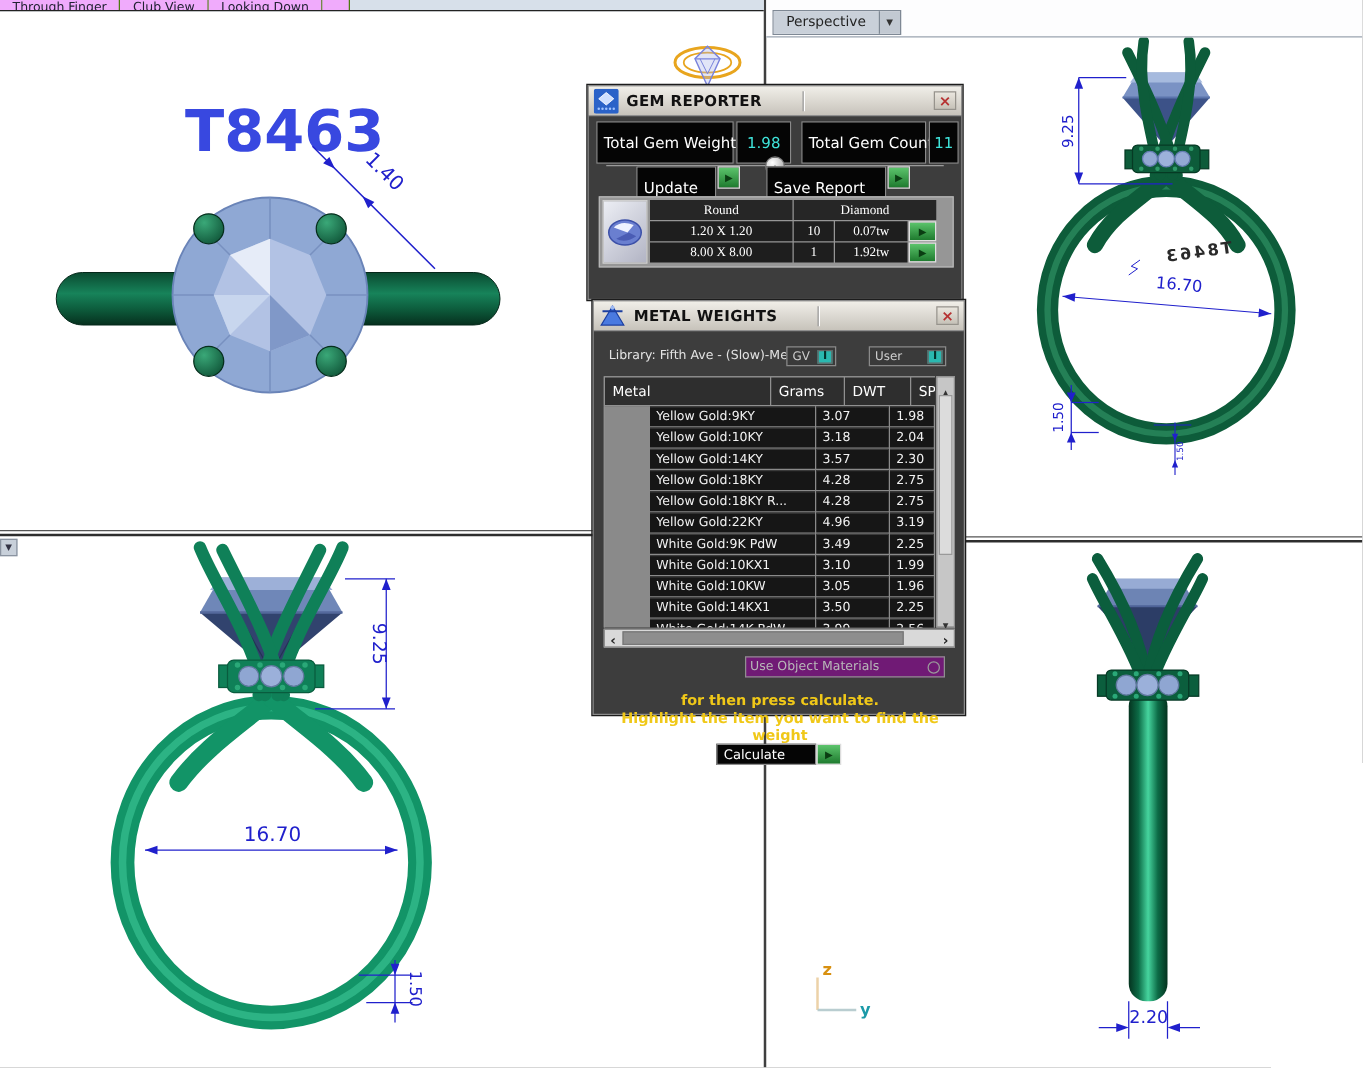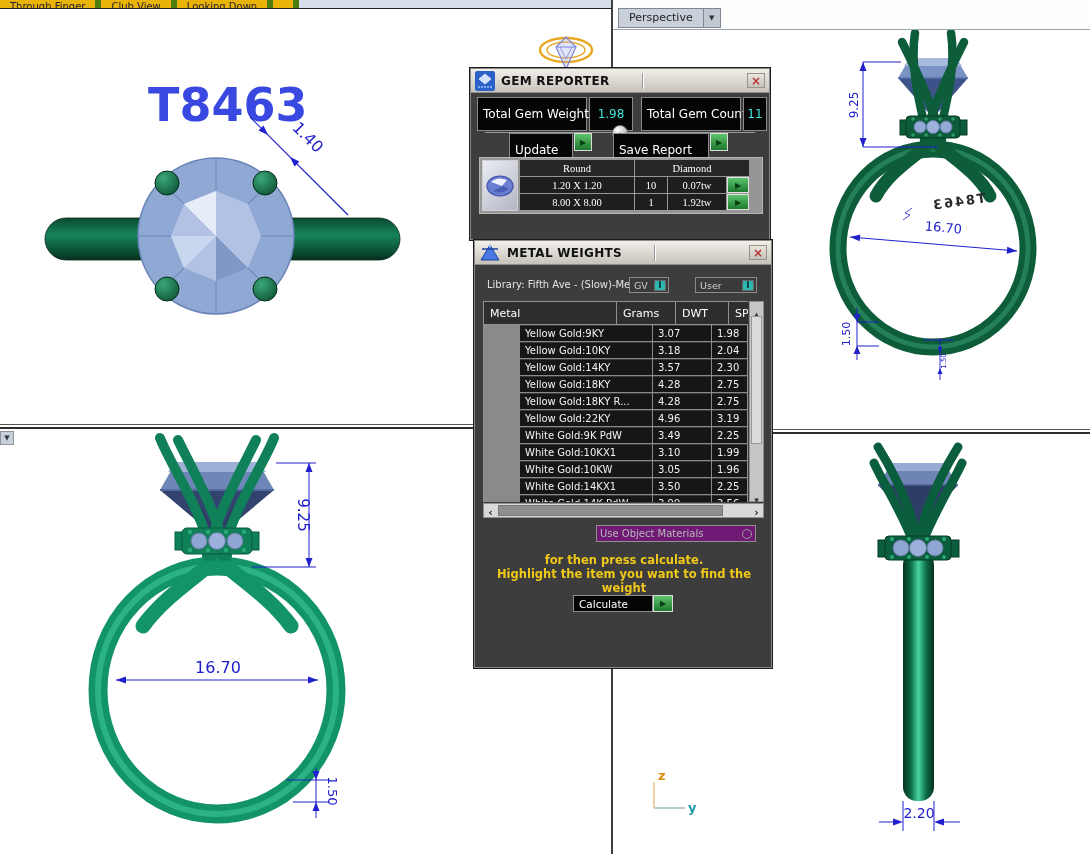--- a/index.html
+++ b/index.html
@@ -2,21 +2,21 @@
 <html><head>
 <meta charset="utf-8">
 <style>
   * { margin:0; padding:0; box-sizing:border-box; }
   body { font-family:"DejaVu Sans","Liberation Sans",sans-serif; background:#888; }
   #screen { position:relative; width:1090px; height:854px; background:#fff; overflow:hidden; }
 
   
   .tabbar { position:absolute; left:0; top:0; width:611px; height:9px; background:#d7e0ea;
             border-bottom:1px solid #222; display:flex; overflow:hidden; z-index:5; }
-  .tab { height:100%; border-right:6px solid #4d7c0f; padding:0 10px; background:#eab308;
+  .tab { height:100%; border-right:1px solid #4d7c0f; padding:0 10px; background:#f0abfc;
          font-size:10px; color:#223; white-space:nowrap; }
   .tab span { position:relative; top:1px; }
   .tab-stub { width:22px; }
 
   
   .rstrip { position:absolute; left:613px; top:0; width:477px; height:30px; background:#fdfdfe;
             border-bottom:1px solid #9aa4b0; z-index:4; }
   .vp-select { position:absolute; left:5px; top:8px; height:20px; display:flex; border:1px solid #7e8894; }
   .vp-select .lbl { background:#c9d0d9; padding:2px 10px 0 10px; font-size:11px; color:#222; }
   .vp-select .arr { background:#c2c9d2; width:17px; border-left:1px solid #7e8894;
@@ -451,21 +451,21 @@
         <div class="gc">0.07tw</div>
         <div class="gc garr"></div>
         <div class="gc">8.00 X 8.00</div>
         <div class="gc">1</div>
         <div class="gc">1.92tw</div>
         <div class="gc garr"></div>
       </div>
     </div>
   </div>
 
-  <div class="panel" style="left:474px;top:240px;width:298px;height:428px;">
+  <div class="panel" style="left:474px;top:240px;width:298px;height:332px;">
     <div class="ptitle">
       <svg width="22" height="20" viewBox="0 0 22 20">
         <polygon points="11,2 2,17 20,17" fill="#4a7ae0" stroke="#1c3fa0" stroke-width="1"></polygon>
         <line x1="3" y1="6" x2="19" y2="6" stroke="#1c3fa0" stroke-width="1.5"></line>
         <circle cx="11" cy="3" r="1.6" fill="#9db8f0"></circle>
       </svg>
       <span class="ttl">METAL WEIGHTS</span>
       <div class="tsep"></div>
       <div class="closebtn"></div>
     </div>

